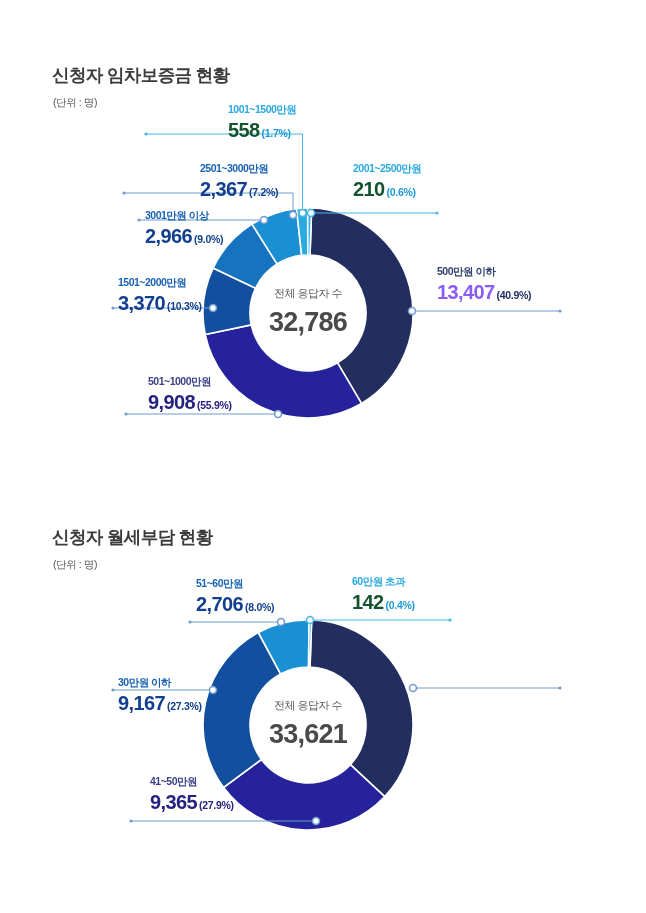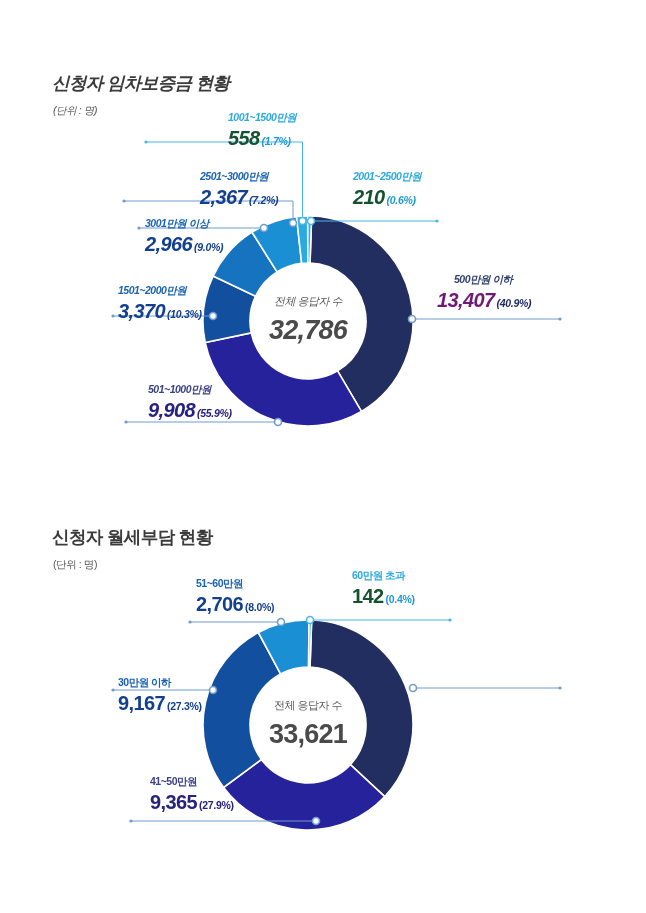--- a/index.html
+++ b/index.html
@@ -12,21 +12,21 @@
     height: 913px;
     position: relative;
     font-family: "Liberation Sans", "DejaVu Sans", sans-serif;
     overflow: hidden;
   }
   .section {
     position: absolute;
     left: 0;
     width: 646px;
   }
-  #section-deposit { top: 16px; height: 470px; font-style: italic; }
+  #section-deposit { top: 8px; height: 470px; }
   #section-rent    { top: 470px; height: 443px; }
 
   .sec-title {
     position: absolute;
     left: 52px;
     top: 55px;
     font-size: 17.5px;
     font-weight: bold;
     color: #3b3b3b;
     letter-spacing: -0.6px;
@@ -75,22 +75,22 @@
   }
   .label .pct {
     font-size: 10.5px;
     font-weight: bold;
     letter-spacing: -0.3px;
     margin-left: 2px;
   }
   .label.align-left  { text-align: left; }
 
   
-  .tone-navy .cat { color: #2f3f6e; margin-left: 17px; }
-  .tone-navy .val { color: #701a75; }
+  .tone-navy .cat { color: #2f3f6e; }
+  .tone-navy .val { color: #8b5cf6; }
   .tone-navy .pct { color: #1c2a5e; }
   
   .tone-blue .cat { color: #1a62b3; }
   .tone-blue .val { color: #123f8f; }
   .tone-blue .pct { color: #123f8f; }
   
   .tone-cyan .cat { color: #2aa9e0; }
   .tone-cyan .val { color: #14532d; }
   .tone-cyan .pct { color: #1b9ad8; }
   
@@ -266,21 +266,21 @@
       <circle cx="131" cy="241" r="1.6" fill="#6f9bd1"></circle>
     </svg>
 
     <div class="label align-left tone-blue" style="left:196px; top:108px;">
       <span class="cat">51~60만원</span>
       <span class="valrow">
         <span class="val">2,706</span><span class="pct">(8.0%)</span>
       </span>
     </div>
 
-    <div class="label align-left tone-cyan" style="left:352px; top:100px;">
+    <div class="label align-left tone-cyan" style="left:352px; top:106px;">
       <span class="cat">60만원 초과</span>
       <span class="valrow">
         <span class="val">142</span><span class="pct">(0.4%)</span>
       </span>
     </div>
 
     <div class="label align-left tone-blue" style="left:118px; top:175px;margin-top:32px;">
       <span class="cat">30만원 이하</span>
       <span class="valrow">
         <span class="val">9,167</span><span class="pct">(27.3%)</span>

